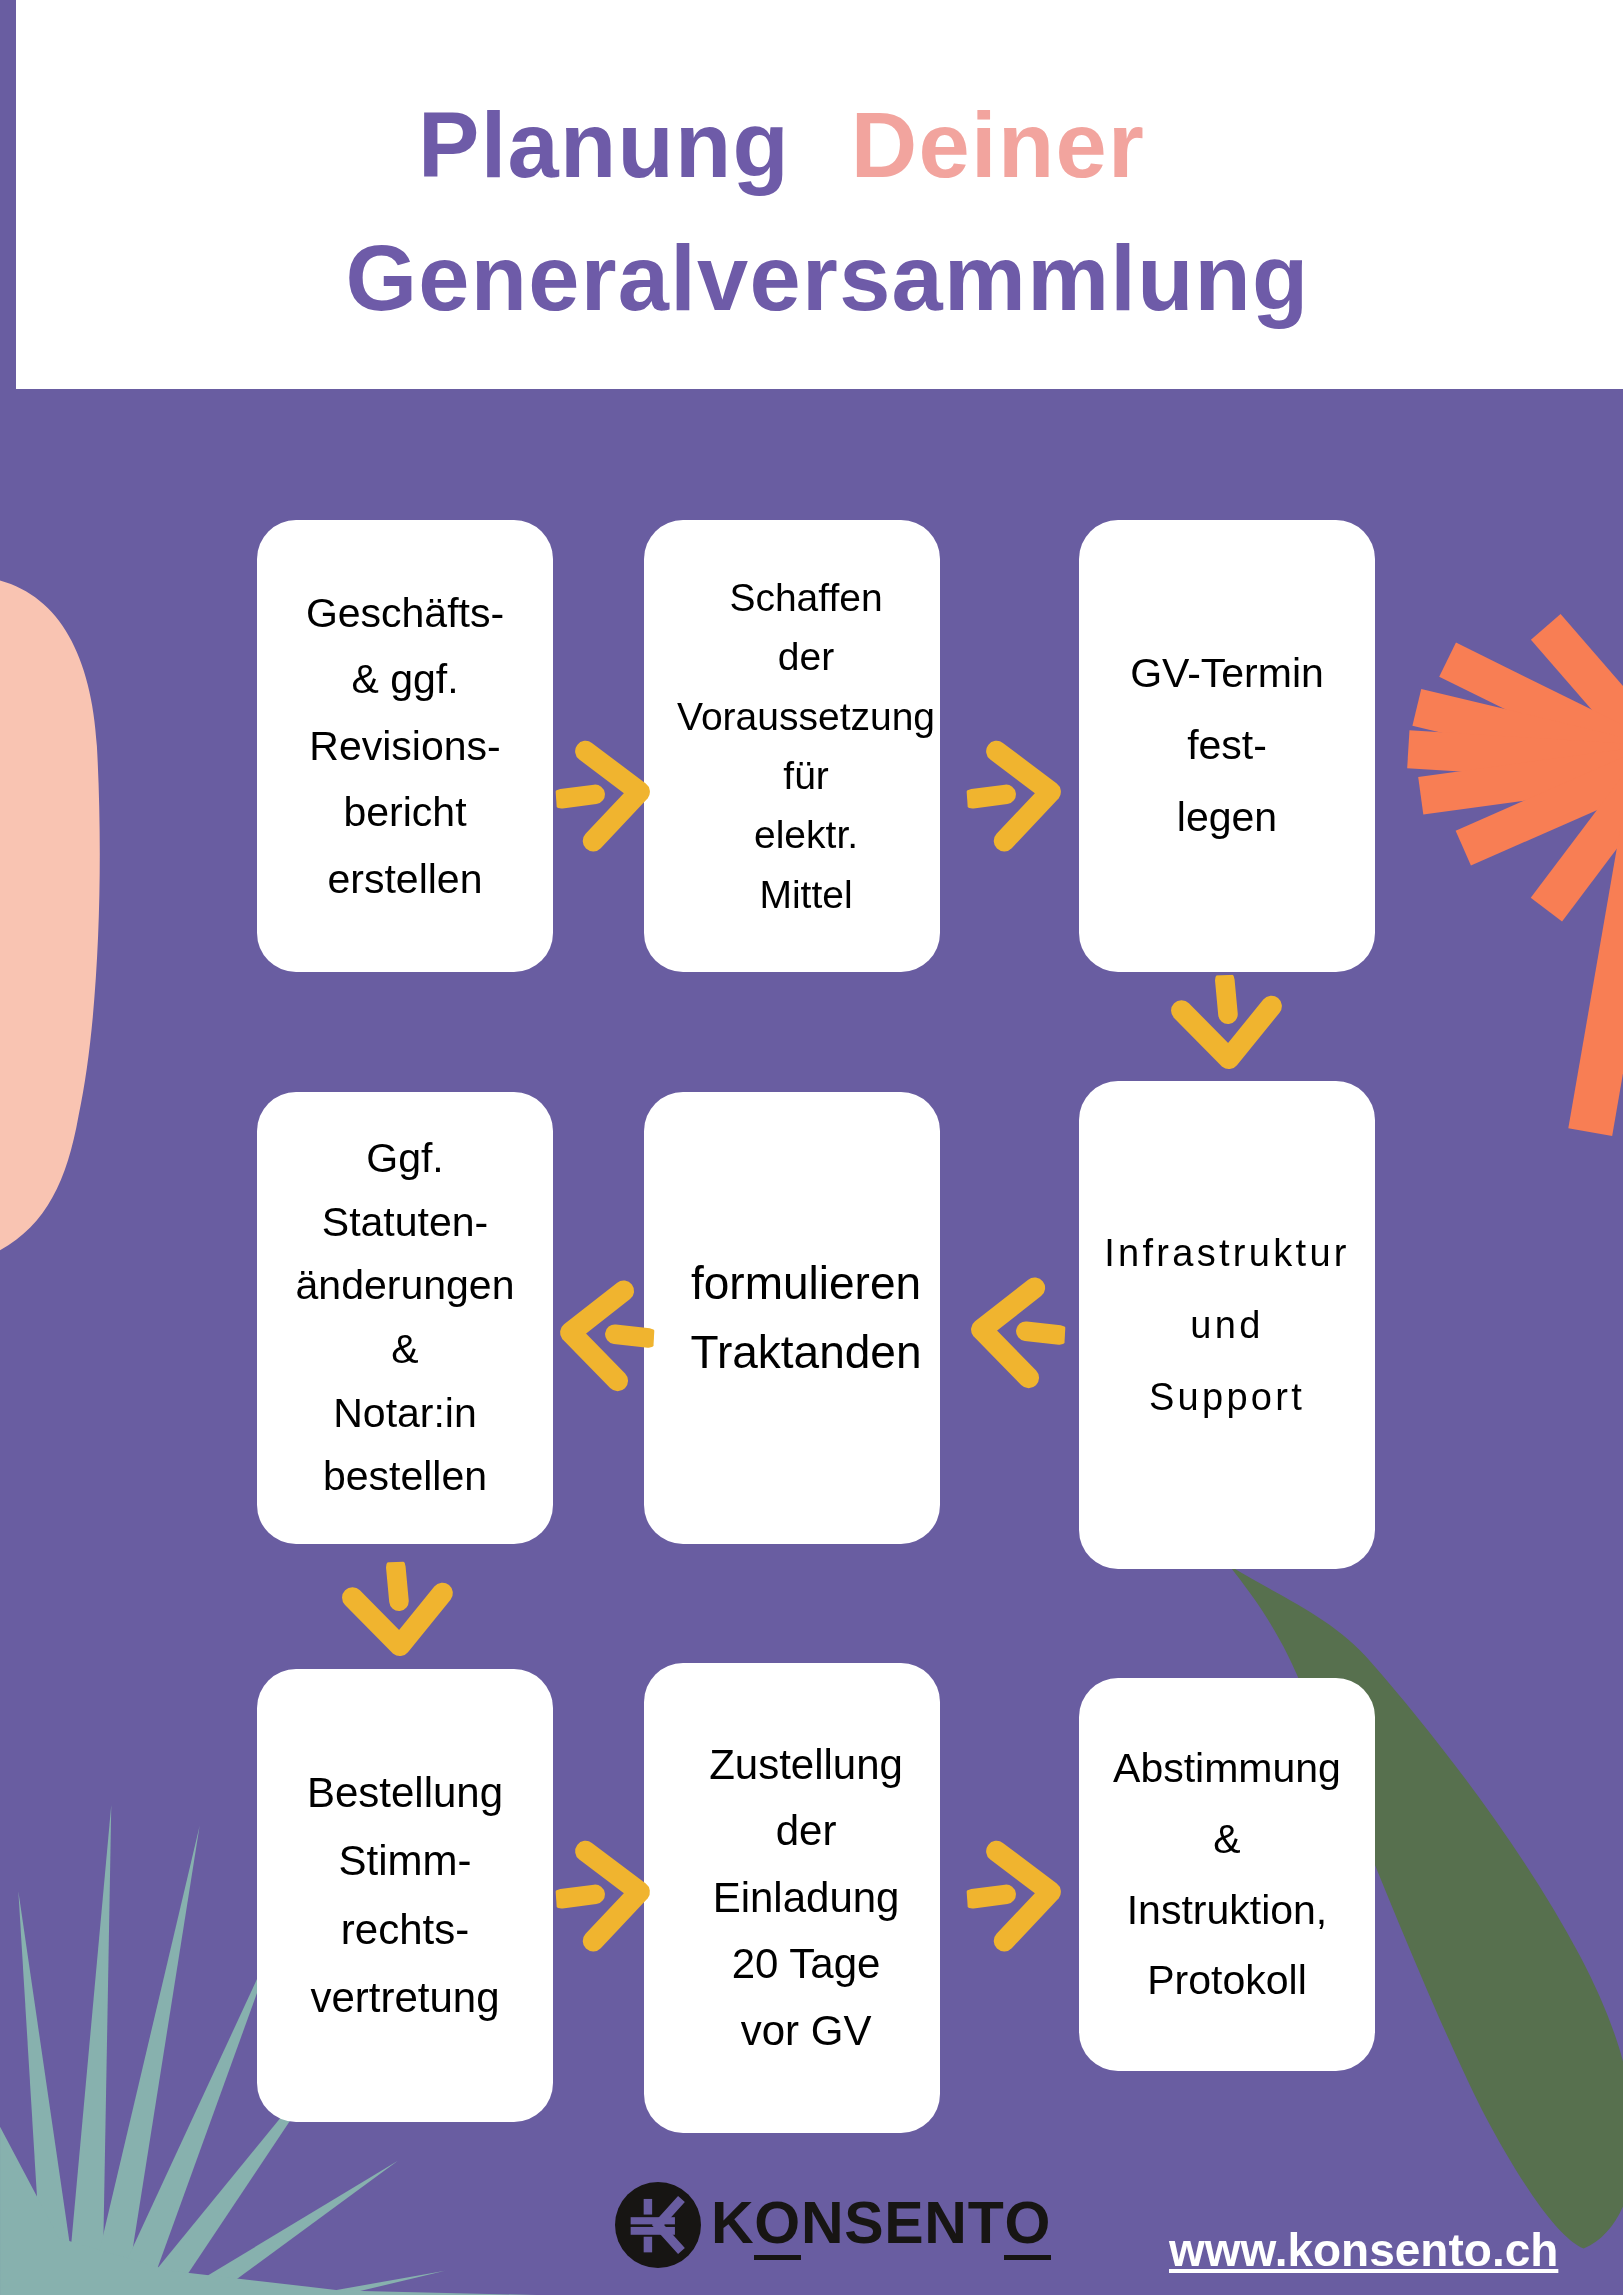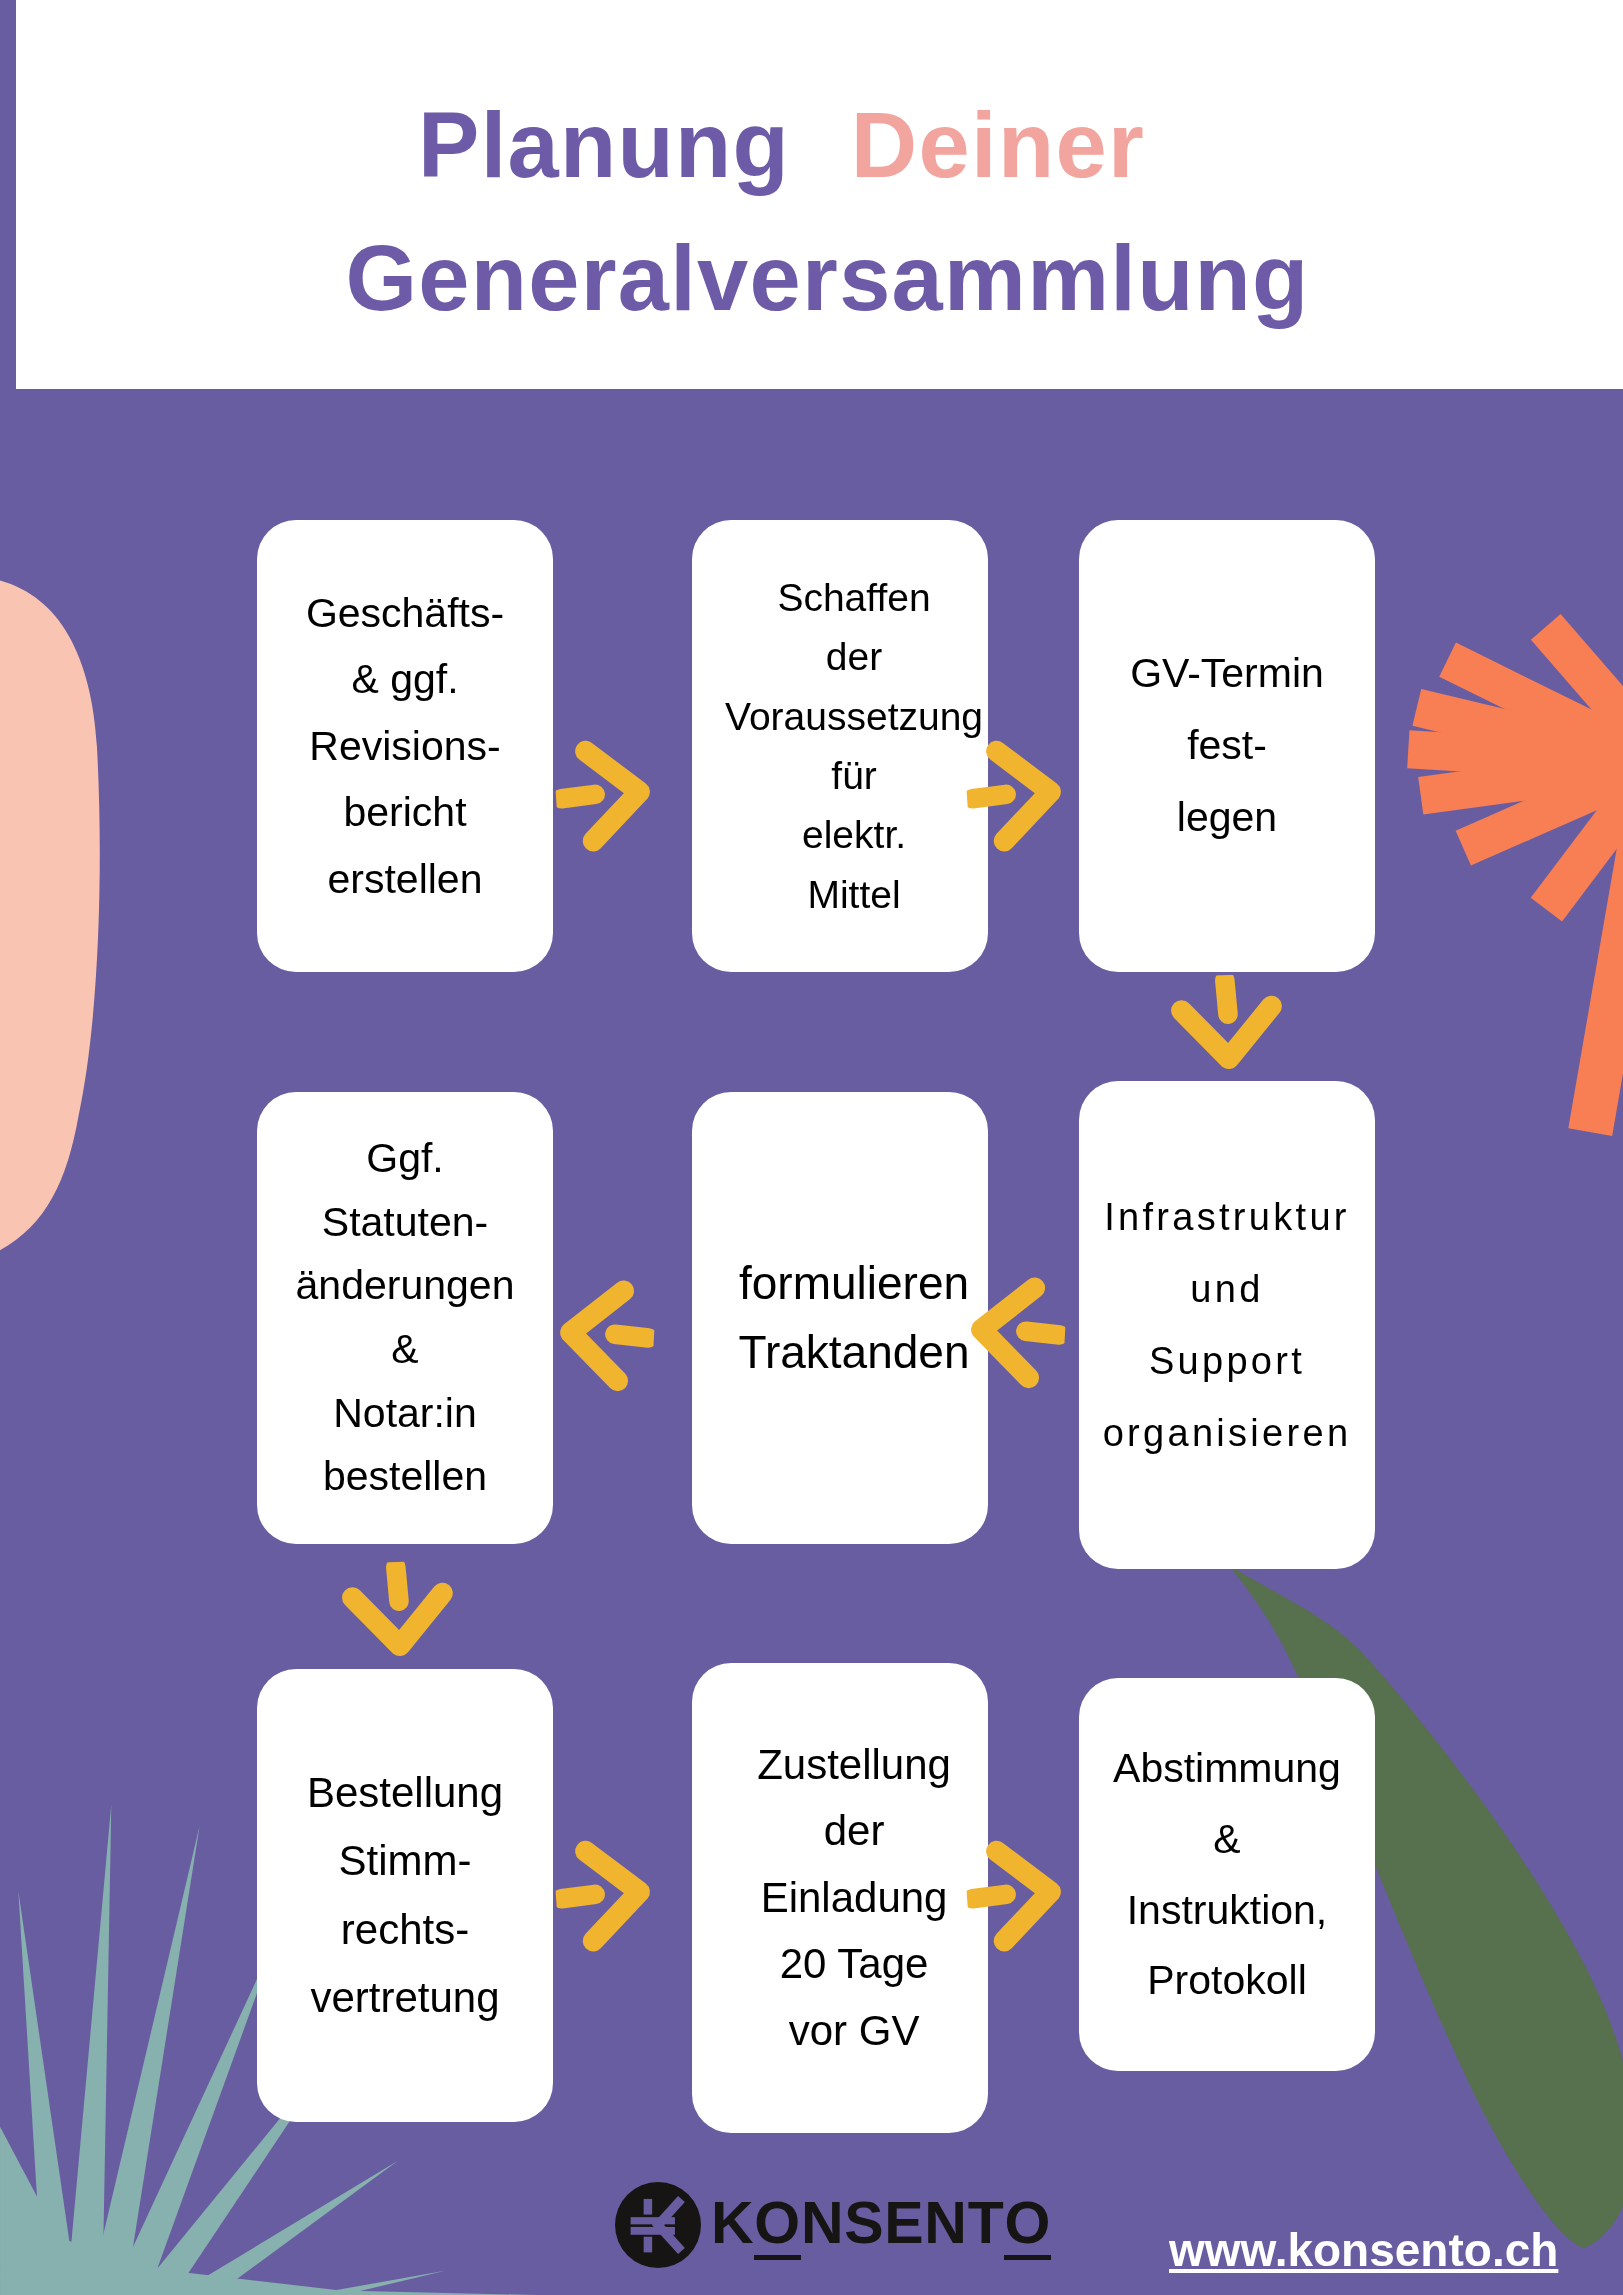--- a/index.html
+++ b/index.html
@@ -15,21 +15,21 @@
   .title-line2{top:232px;color:#6E5BA8;}
   .t-purple{color:#6E5BA8;}
   .t-pink{color:#F2A49E;margin-left:34px;}
 
   .box{
     position:absolute;width:296px;background:#ffffff;border-radius:39px;z-index:3;
     display:flex;flex-direction:column;align-items:center;justify-content:center;
     text-align:center;color:#000000;font-weight:300;padding:6.5px 7.9px;box-sizing:border-box;
   }
   .box div{white-space:nowrap;}
-  .col1{left:257px;} .col2{left:692px;padding-left:36px;} .col3{left:1079px;}
+  .col1{left:257px;} .col2{left:644px;padding-left:36px;} .col3{left:1079px;}
   .row1{top:520px;height:452px;}
   .s1{font-size:41px;line-height:1.62;}
   .s2{font-size:39px;line-height:1.52;}
   .s3{font-size:41px;line-height:1.75;}
   .s4{top:1081px;height:488px;font-size:38px;line-height:1.9;letter-spacing:3.3px;}
   .s5{top:1092px;height:452px;font-size:46px;line-height:1.5;}
   .s6{top:1092px;height:452px;font-size:41px;line-height:1.55;}
   .s7{top:1669px;height:453px;font-size:42px;line-height:1.62;}
   .s8{top:1663px;height:470px;font-size:42px;line-height:1.58;}
   .s9{top:1678px;height:393px;font-size:41px;line-height:1.72;}
@@ -117,21 +117,20 @@
   <div class="box row1 col3 s3">
     <div>GV-Termin</div>
     <div>fest-</div>
     <div>legen</div>
   </div>
 
   <div class="box col3 s4">
     <div>Infrastruktur</div>
     <div>und</div>
     <div>Support</div>
-    <div>organisieren</div>
   </div>
   <div class="box col2 s5">
     <div>formulieren</div>
     <div>Traktanden</div>
   </div>
   <div class="box col1 s6">
     <div>Ggf.</div>
     <div>Statuten-</div>
     <div>änderungen</div>
     <div>&amp;</div>

